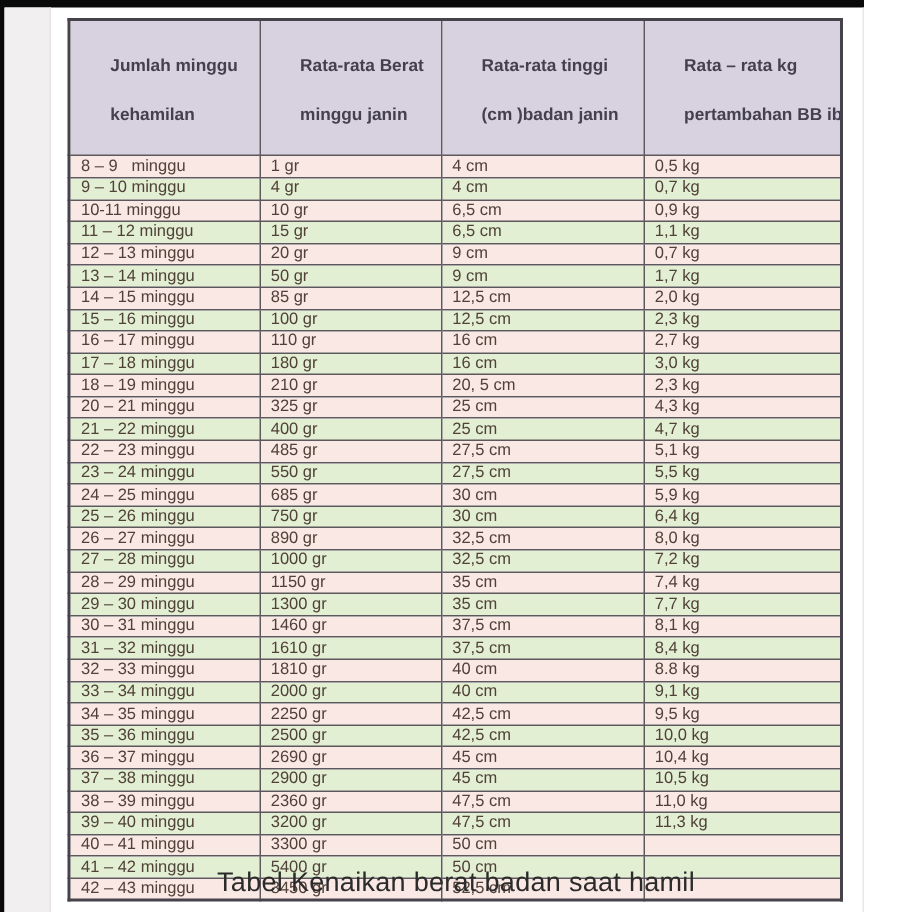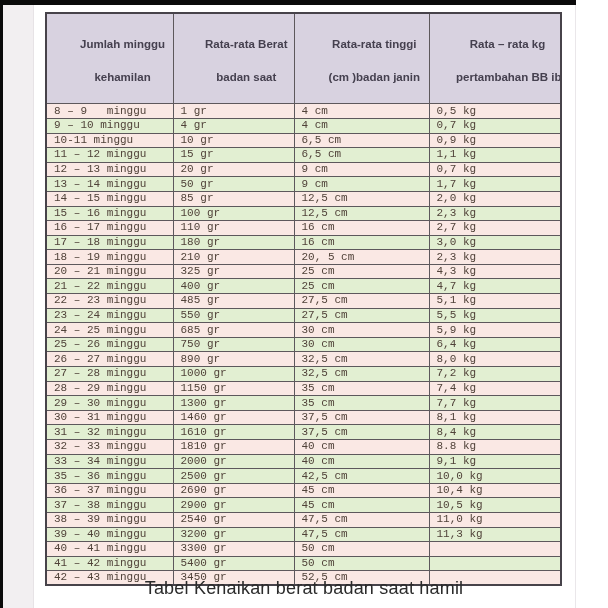--- a/index.html
+++ b/index.html
@@ -50,34 +50,34 @@
   .preg-table th, .preg-table td {
     border: 1px solid #5d585c;
     overflow: hidden;
     white-space: pre;
   }
   .preg-table th {
     background: var(--header-bg, #d8d2e0);
     color: #45404f;
     font-size: 11.5px;
     font-weight: bold;
-    text-align: center;
+    text-align: left;
     vertical-align: top;
     padding-top: 5px;
     height: 36px;
     line-height: 1.45;
   }
   .preg-table td {
     font-size: 11px;
     color: #504239;
     padding: 0 2px 0 7px;
     vertical-align: middle;
     line-height: 1;
   }
-  .preg-table tbody tr { height: 14.6px; font-family: Liberation Mono, monospace; }
+  .preg-table tbody tr { height: 14.6px; }
   tr.row-pink td { background: var(--row-pink, #fae8e4); }
   tr.row-green td { background: var(--row-green, #e2efd2); }
   .caption {
     position: absolute;
     left: 0; top: 578px;
     width: 608px;
     text-align: center;
     font-size: 18px;
     letter-spacing: 0.2px;
     color: #2b2b2b;
@@ -99,21 +99,21 @@
     <col style="width:132px">
   </colgroup>
   <thead>
     <tr>
       <th>
         <span>Jumlah minggu</span><br>
         <span>kehamilan</span>
       </th>
       <th>
         <span>Rata-rata Berat</span><br>
-        <span>badan saat</span>
+        <span>minggu janin</span>
       </th>
       <th>
         <span>Rata-rata tinggi</span><br>
         <span>(cm )badan janin</span>
       </th>
       <th>
         <span>Rata – rata kg</span><br>
         <span>pertambahan BB ibu</span>
       </th>
     </tr>
@@ -262,41 +262,47 @@
         <td>1810 gr</td>
         <td>40 cm</td>
         <td>8.8 kg</td>
       </tr>
       <tr class="row-green">
         <td>33 – 34 minggu</td>
         <td>2000 gr</td>
         <td>40 cm</td>
         <td>9,1 kg</td>
       </tr>
+      <tr class="row-pink">
+        <td>34 – 35 minggu</td>
+        <td>2250 gr</td>
+        <td>42,5 cm</td>
+        <td>9,5 kg</td>
+      </tr>
       <tr class="row-green">
         <td>35 – 36 minggu</td>
         <td>2500 gr</td>
         <td>42,5 cm</td>
         <td>10,0 kg</td>
       </tr>
       <tr class="row-pink">
         <td>36 – 37 minggu</td>
         <td>2690 gr</td>
         <td>45 cm</td>
         <td>10,4 kg</td>
       </tr>
       <tr class="row-green">
         <td>37 – 38 minggu</td>
         <td>2900 gr</td>
         <td>45 cm</td>
         <td>10,5 kg</td>
       </tr>
       <tr class="row-pink">
         <td>38 – 39 minggu</td>
-        <td>2540 gr</td>
+        <td>2360 gr</td>
         <td>47,5 cm</td>
         <td>11,0 kg</td>
       </tr>
       <tr class="row-green">
         <td>39 – 40 minggu</td>
         <td>3200 gr</td>
         <td>47,5 cm</td>
         <td>11,3 kg</td>
       </tr>
       <tr class="row-pink">

